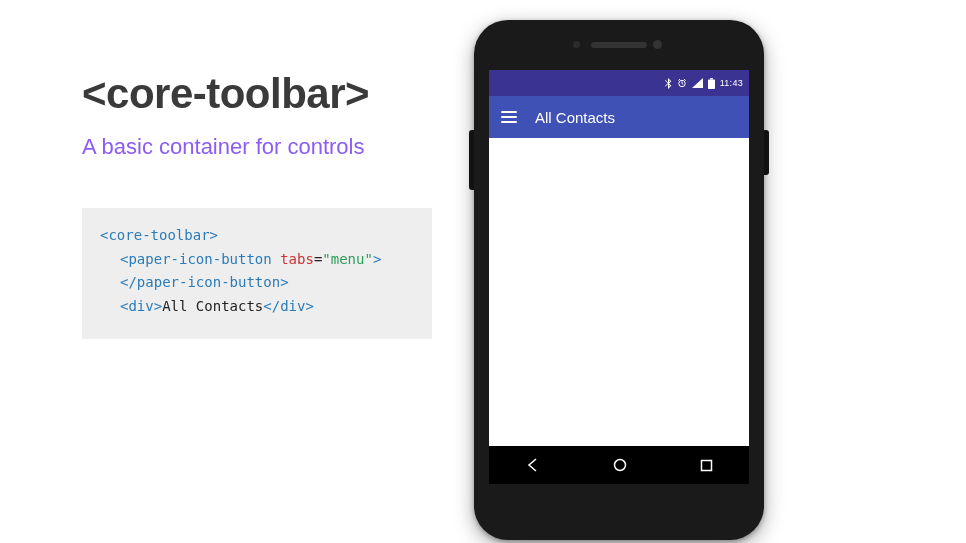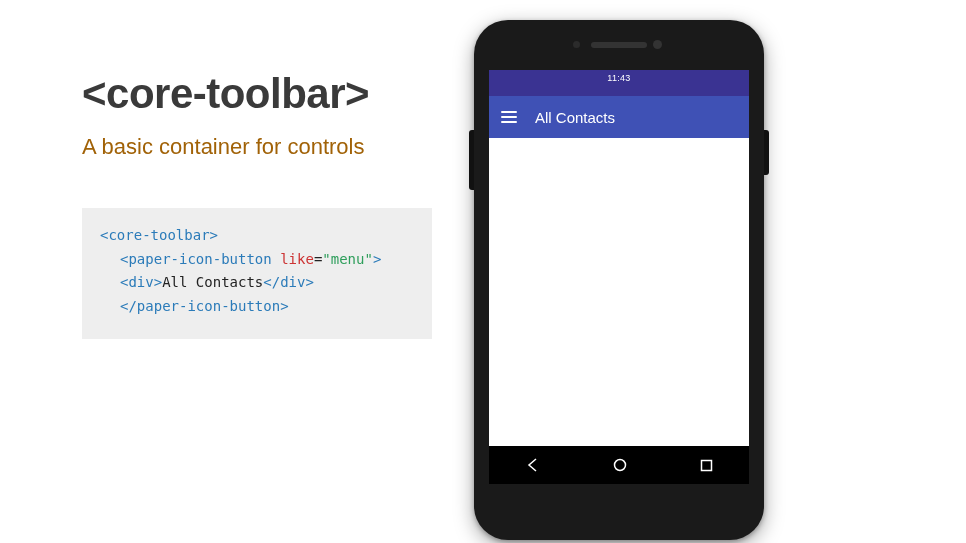--- a/index.html
+++ b/index.html
@@ -10,21 +10,21 @@
   .left {
     position: absolute; left: 82px; top: 70px; width: 400px;
   }
   .title {
     font-family: Arial, sans-serif;
     font-size: 42px; font-weight: 700; color: #3a3a3a; letter-spacing: -0.5px;
     margin-bottom: 14px;
   }
   .subtitle {
     font-family: Arial, sans-serif;
-    font-size: 22px; color: #a16207; font-weight: 400; line-height: 1.4;
+    font-size: 22px; color: #8b5cf6; font-weight: 400; line-height: 1.4;
     margin-bottom: 45px;
   }
   .codeblock {
     background: #eeeeee; padding: 16px 18px 20px 18px; width: 350px;
     font-family: Menlo, Consolas, monospace; font-size: 14px; line-height: 1.7;
     color: #222;
   }
   .tag   { color: #2b7bb9; }
   .attr  { color: #cc3333; }
   .val   { color: #2e9e5b; }
@@ -56,21 +56,21 @@
   .sensor {
     position: absolute; top: 21px; left: 50%; transform: translateX(-46px);
     width: 7px; height: 7px; background: #2b2b2b; border-radius: 50%;
   }
   .screen {
     position: absolute; top: 50px; left: 15px; right: 15px; bottom: 56px;
     background: #fff; overflow: hidden;
   }
   .statusbar {
     height: 20px; background: #3a3392; display: flex; align-items: center; justify-content: flex-end;
-    gap: 5px; padding: 13px 6px; color: #fff; font-size: 9px; flex-direction: column;
+    gap: 5px; padding: 13px 6px; color: #fff; font-size: 9px;
   }
   .statusbar .ico { display:inline-flex; align-items:center; }
   .statusbar svg { display:block; }
   .time { font-weight: 500; letter-spacing: 0.3px; }
   .appbar {
     height: 42px; background: #3f51b5; display: flex; align-items: center; gap: 18px;
     padding: 0 12px; color: #fff;
   }
   .menu-icon { display:flex; flex-direction:column; justify-content:center; gap:3px; width:16px; }
   .menu-icon span { display:block; height:2px; background:#fff; border-radius:1px; }
@@ -88,26 +88,26 @@
 
   <div class="left">
     <div class="title">&lt;core-toolbar&gt;</div>
     <div class="subtitle">
       <span>A basic container for controls</span><br>
     </div>
 
     <div class="codeblock">
       <div><span class="tag">&lt;core-toolbar&gt;</span></div>
       <div>
-        <span class="ind1"></span><span class="tag">&lt;paper-icon-button</span><span class="attr"> like</span><span class="text">=</span><span class="val">"menu"</span><span class="tag">&gt;</span>
+        <span class="ind1"></span><span class="tag">&lt;paper-icon-button</span><span class="attr"> tabs</span><span class="text">=</span><span class="val">"menu"</span><span class="tag">&gt;</span>
       </div>
+      <div><span class="ind1"></span><span class="tag">&lt;/paper-icon-button&gt;</span></div>
       <div>
         <span class="ind1"></span><span class="tag">&lt;div&gt;</span><span class="text">All Contacts</span><span class="tag">&lt;/div&gt;</span>
       </div>
-      <div><span class="ind1"></span><span class="tag">&lt;/paper-icon-button&gt;</span></div>
     </div>
   </div>
 
   <div class="phone">
     <div class="sensor"></div>
     <div class="speaker"></div>
     <div class="camera"></div>
 
     <div class="screen">
       <div class="statusbar">

